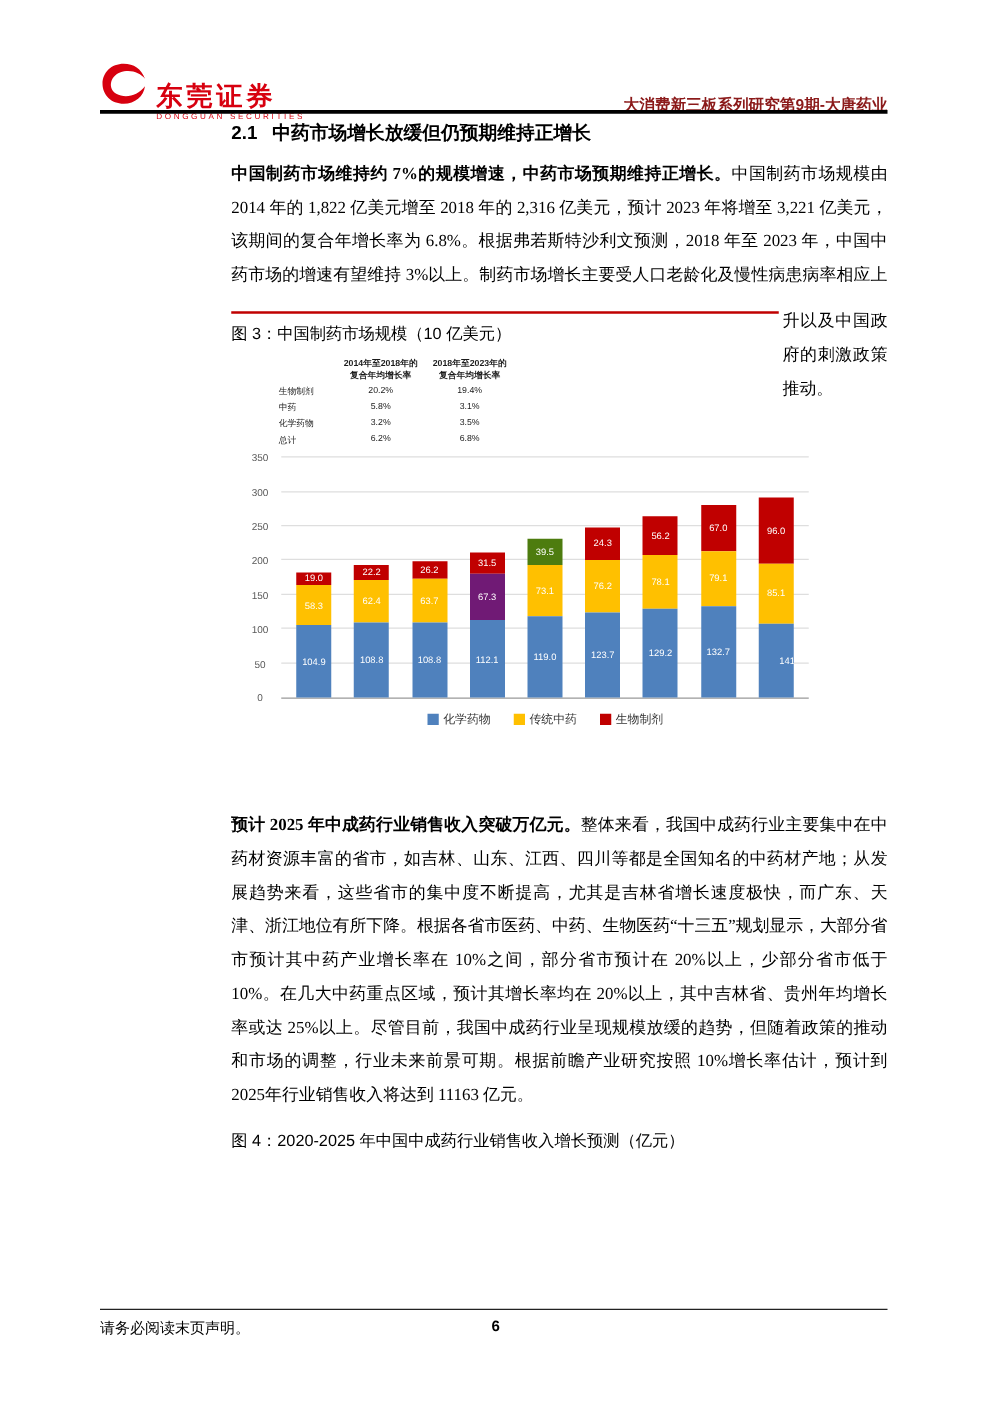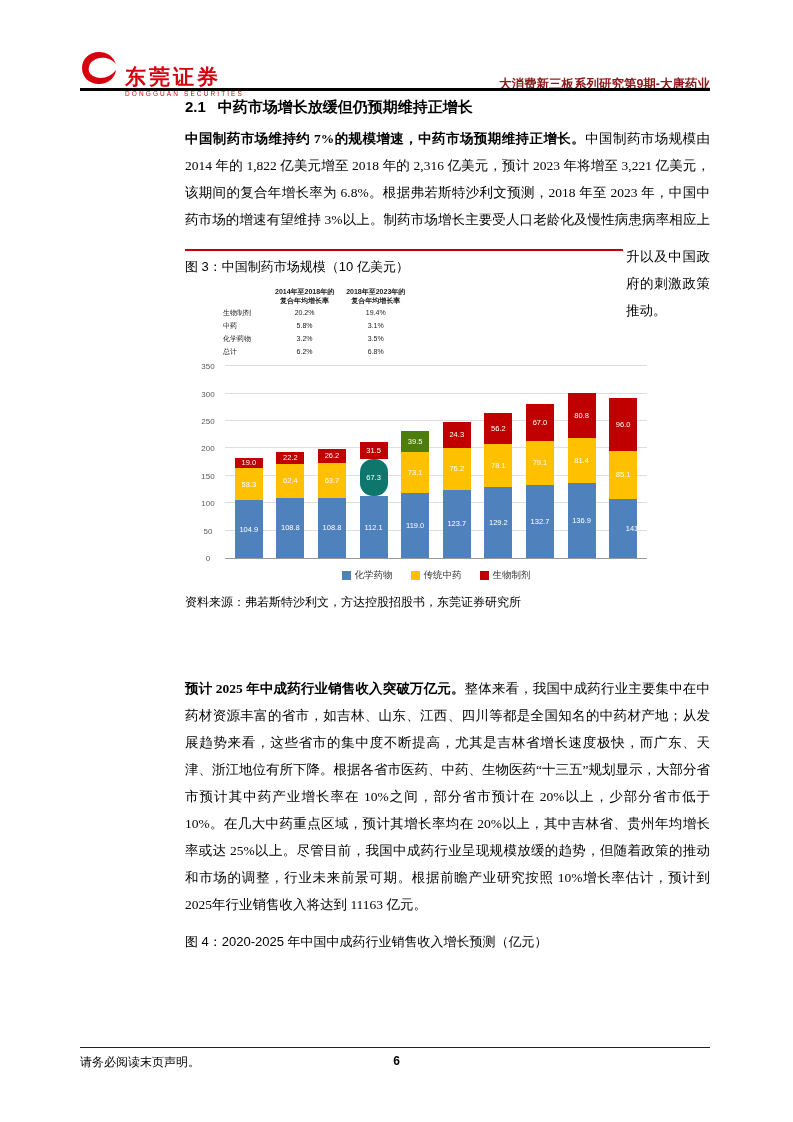--- a/index.html
+++ b/index.html
@@ -155,21 +155,21 @@
                 <div class="seg" style="height: 34.4091px; background: rgb(255, 192, 0);">62.4</div>
                 <div class="seg" style="height: 59.9954px; background: rgb(79, 129, 189);">108.8</div>
               </div>
               <div class="bar-col">
                 <div class="seg" style="height: 14.4474px; background: rgb(192, 0, 0);">26.2</div>
                 <div class="seg" style="height: 35.126px; background: rgb(255, 192, 0);">63.7</div>
                 <div class="seg" style="height: 59.9954px; background: rgb(79, 129, 189);">108.8</div>
               </div>
               <div class="bar-col">
                 <div class="seg" style="height: 17.37px; background: rgb(192, 0, 0);">31.5</div>
-                <div class="seg" style="height: 37.1111px; background: #0f766e; border-radius: 13px;">67.3</div>
+                <div class="seg" style="height: 37.1111px; background: #701a75;">67.3</div>
                 <div class="seg" style="height: 61.8151px; background: rgb(79, 129, 189);">112.1</div>
               </div>
               <div class="bar-col">
                 <div class="seg" style="height: 21.7814px; background: #4d7c0f;">39.5</div>
                 <div class="seg" style="height: 40.3094px; background: rgb(255, 192, 0);">73.1</div>
                 <div class="seg" style="height: 65.62px; background: rgb(79, 129, 189);">119.0</div>
               </div>
               <div class="bar-col">
                 <div class="seg" style="height: 26.0274px; background: rgb(192, 0, 0);">24.3</div>
                 <div class="seg" style="height: 42.0189px; background: rgb(255, 192, 0);">76.2</div>
@@ -177,25 +177,20 @@
               </div>
               <div class="bar-col">
                 <div class="seg" style="height: 30.9903px; background: rgb(192, 0, 0);">56.2</div>
                 <div class="seg" style="height: 43.0666px; background: rgb(255, 192, 0);">78.1</div>
                 <div class="seg" style="height: 71.2446px; background: rgb(79, 129, 189);">129.2</div>
               </div>
               <div class="bar-col">
                 <div class="seg" style="height: 36.9457px; background: rgb(192, 0, 0);">67.0</div>
                 <div class="seg" style="height: 43.618px; background: rgb(255, 192, 0);">79.1</div>
                 <div class="seg" style="height: 73.1746px; background: rgb(79, 129, 189);">132.7</div>
-              </div>
-              <div class="bar-col">
-                <div class="seg" style="height: 44.5554px; background: rgb(192, 0, 0);">80.8</div>
-                <div class="seg" style="height: 44.8863px; background: rgb(255, 192, 0);">81.4</div>
-                <div class="seg" style="height: 75.4906px; background: rgb(79, 129, 189);">136.9</div>
               </div>
               <div class="bar-col">
                 <div class="seg" style="height: 52.9371px; background: rgb(192, 0, 0);">96.0</div>
                 <div class="seg" style="height: 48px; background: rgb(255, 192, 0);">85.1</div>
                 <div class="seg" style="height: 59px; background: rgb(79, 129, 189); padding-left: 24px;">141.0</div>
               </div>
             </div>
           </div>
         <div class="chart-legend">
             <span class="legend-item">
@@ -206,21 +201,20 @@
               <span class="swatch" style="background: rgb(255, 192, 0);"></span>
               <span>传统中药</span>
             </span>
             <span class="legend-item">
               <span class="swatch" style="background: rgb(192, 0, 0);"></span>
               <span>生物制剂</span>
             </span>
           </div>
       </div>
 
-      <div class="fig-source">资料来源：弗若斯特沙利文，方达控股招股书，东莞证券研究所</div>
     </div>
 
     <p class="para para2"><b>预计 2025 年中成药行业销售收入突破万亿元。</b><span>整体来看，我国中成药行业主要集中在中药材资源丰富的省市，如吉林、山东、江西、四川等都是全国知名的中药材产地；从发展趋势来看，这些省市的集中度不断提高，尤其是吉林省增长速度极快，而广东、天津、浙江地位有所下降。根据各省市医药、中药、生物医药“十三五”规划显示，大部分省市预计其中药产业增长率在 10%之间，部分省市预计在 20%以上，少部分省市低于10%。在几大中药重点区域，预计其增长率均在 20%以上，其中吉林省、贵州年均增长率或达 25%以上。尽管目前，我国中成药行业呈现规模放缓的趋势，但随着政策的推动和市场的调整，行业未来前景可期。根据前瞻产业研究按照 10%增长率估计，预计到 2025年行业销售收入将达到 11163 亿元。</span></p>
 
     <div class="fig4-caption">图 4：2020-2025 年中国中成药行业销售收入增长预测（亿元）</div>
   </div>
 
   <div class="footer-rule"></div>
   <div class="footer-disclaimer">请务必阅读末页声明。</div>
   <div class="page-num">6</div>

